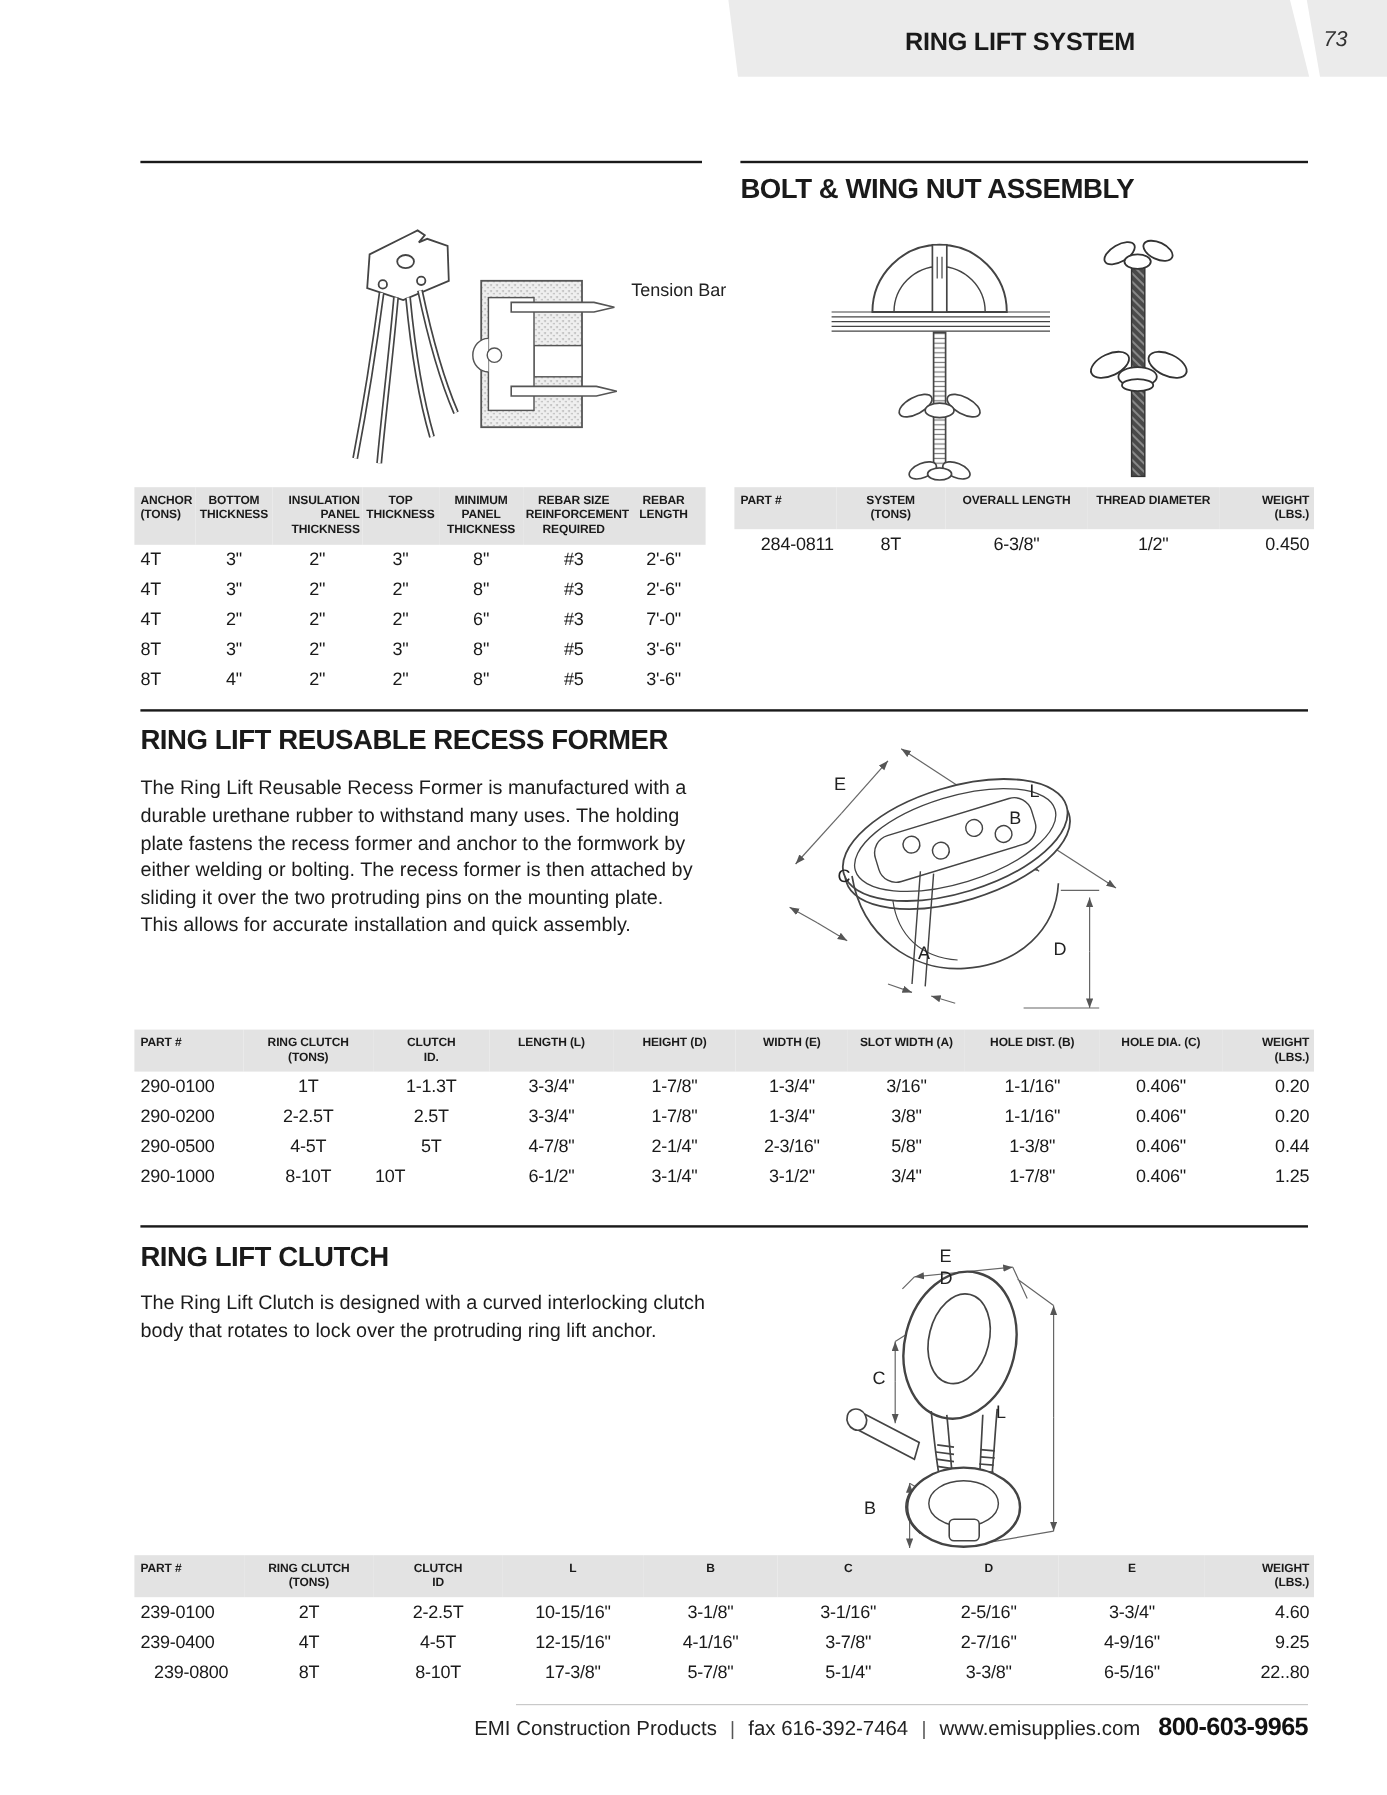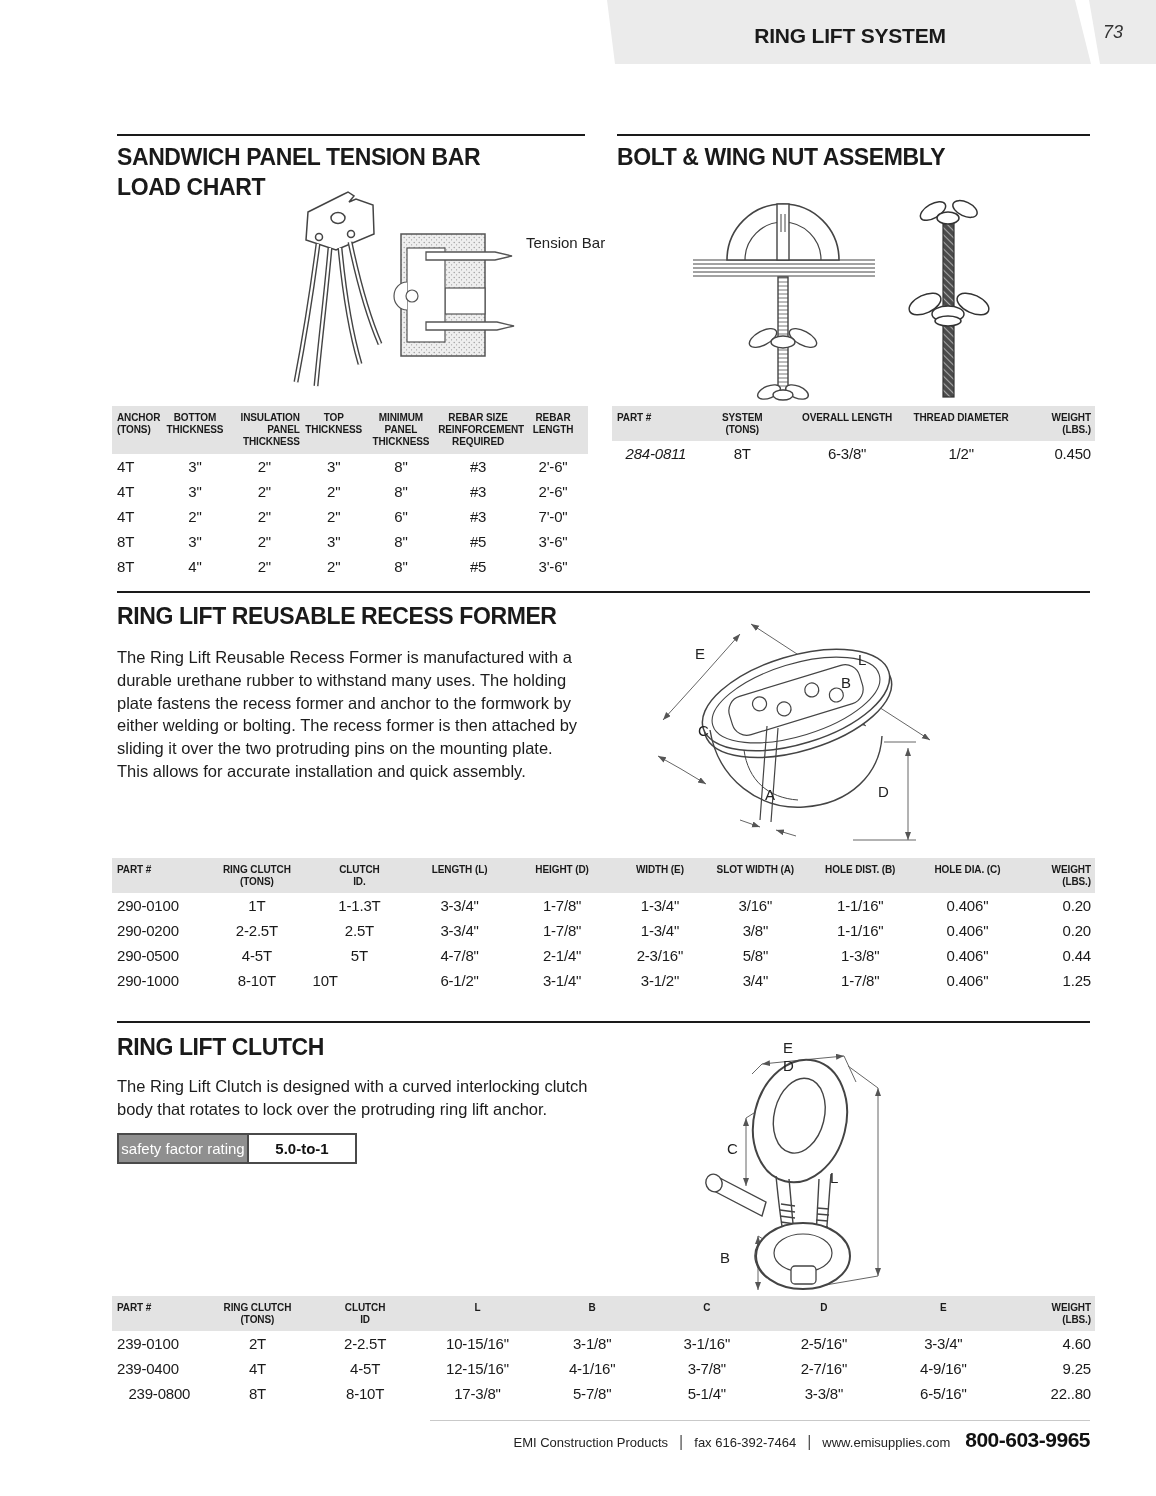--- a/index.html
+++ b/index.html
@@ -17,41 +17,39 @@
   table.cat td{font-size:15px;padding:2px 2px;letter-spacing:-0.2px;}
   table.cat tbody tr td{height:21px;}
   table.cat th:first-child, table.cat td:first-child{padding-left:5px;}
   table.cat th:last-child, table.cat td:last-child{padding-right:4px;}
   .dim-label{position:absolute;font-size:15px;color:#222;}
   .caption{position:absolute;font-size:15px;color:#222;}
   .safety{position:absolute;display:flex;border:2px solid #4a4a4a;height:27px;}
   .safety .lab{width:128px;background:#8f8f8f;color:#fff;font-size:15px;display:flex;align-items:center;justify-content:center;border-right:2px solid #4a4a4a;}
   .safety .val{width:106px;background:#fff;color:#111;font-size:15px;font-weight:bold;display:flex;align-items:center;justify-content:center;}
   .footer{position:absolute;display:flex;align-items:baseline;gap:11px;}
-  .footer .t{font-size:13px;color:#222;}
+  .footer .t{font-size:17px;color:#222;}
   .footer .sep{font-size:16px;color:#555;font-weight:300;}
   .footer .phone{font-size:21px;font-weight:bold;letter-spacing:-0.5px;color:#111;margin-left:4px;}
   .hair{position:absolute;height:1px;background:#c9c9c9;}
   svg{display:block;}
 </style>
 </head>
 <body>
 
 <div id="page">
 
   <svg class="abs" style="left:0;top:0;" width="1156" height="70">
     <polygon points="607,0 1075,0 1091,64 615,64" fill="#ebebeb"></polygon>
     <polygon points="1089,0 1156,0 1156,64 1100,64" fill="#ebebeb"></polygon>
   </svg>
   <div class="hdr-title" style="left:700px;top:24px;width:300px;">RING LIFT SYSTEM</div>
   <div class="pageno" style="left:1103px;top:22px;">73</div>
 
   <div class="rule" style="left:117px;top:134px;width:468px;"></div>
-  <div class="sec-title" style="left:117px;top:142px;width:480px;">SANDWICH PANEL TENSION BAR
-LOAD CHART</div>
 
   <svg class="abs" style="left:272px;top:190px;" width="155" height="205" viewBox="0 0 155 205">
     <g stroke="#444" fill="#fff" stroke-width="1.5">
       <path d="M36,22 L70,5 L76,2 L82,6 L77,12 L84,9 L101,15 L102,44 L64,60 L34,50 Z"></path>
       <ellipse cx="66" cy="28" rx="7" ry="5.5"></ellipse>
       <circle cx="47" cy="47" r="3.5"></circle>
       <circle cx="79" cy="44" r="3.5"></circle>
     </g>
     <g fill="none">
       <path d="M46,54 C40,100 32,150 24,192" stroke="#444" stroke-width="5"></path>
@@ -210,21 +208,21 @@
           <th style="text-align: center; width: 19%;">SYSTEM
 (TONS)</th>
           <th style="text-align: center; width: 25%;">OVERALL LENGTH</th>
           <th style="text-align: center; width: 23%;">THREAD DIAMETER</th>
           <th style="text-align: right; width: 16%;">WEIGHT
 (LBS.)</th>
         </tr>
       </thead>
       <tbody>
         <tr>
-          <td style="text-align: center; font-style: italic;">284-0811</td>
+          <td style="text-align: right;">284-0811</td>
           <td style="text-align: center;">8T</td>
           <td style="text-align: center;">6-3/8"</td>
           <td style="text-align: center;">1/2"</td>
           <td style="text-align: right;">0.450</td>
         </tr>
       </tbody>
     </table>
 
   <div class="rule" style="left:117px;top:591px;width:973px;"></div>
   <div class="sec-title" style="left:117px;top:601px;width:600px;">RING LIFT REUSABLE RECESS FORMER</div>
@@ -340,24 +338,20 @@
           <td style="text-align: center;">0.406"</td>
           <td style="text-align: right;">1.25</td>
         </tr>
       </tbody>
     </table>
 
   <div class="rule" style="left:117px;top:1021px;width:973px;"></div>
   <div class="sec-title" style="left:117px;top:1032px;width:400px;">RING LIFT CLUTCH</div>
   <div class="para" style="left:117px;top:1075px;width:500px;">The Ring Lift Clutch is designed with a curved interlocking clutch body that rotates to lock over the protruding ring lift anchor.</div>
 
-  <div class="safety" style="left:117px;top:1133px;">
-    <div class="lab">safety factor rating</div>
-    <div class="val">5.0-to-1</div>
-  </div>
 
   <svg class="abs" style="left:688px;top:1026px;" width="250" height="265" viewBox="0 0 250 265">
     <defs>
       <marker id="arC" markerWidth="9" markerHeight="8" refX="8" refY="3" orient="auto" markerUnits="userSpaceOnUse">
         <path d="M0,0 L8,3 L0,6 Z" fill="#555"></path>
       </marker>
     </defs>
     <g stroke="#666" stroke-width="1" fill="none">
       <path d="M114,34 L74,38" marker-end="url(#arC)"></path>
       <path d="M114,34 L156,30" marker-end="url(#arC)"></path>

